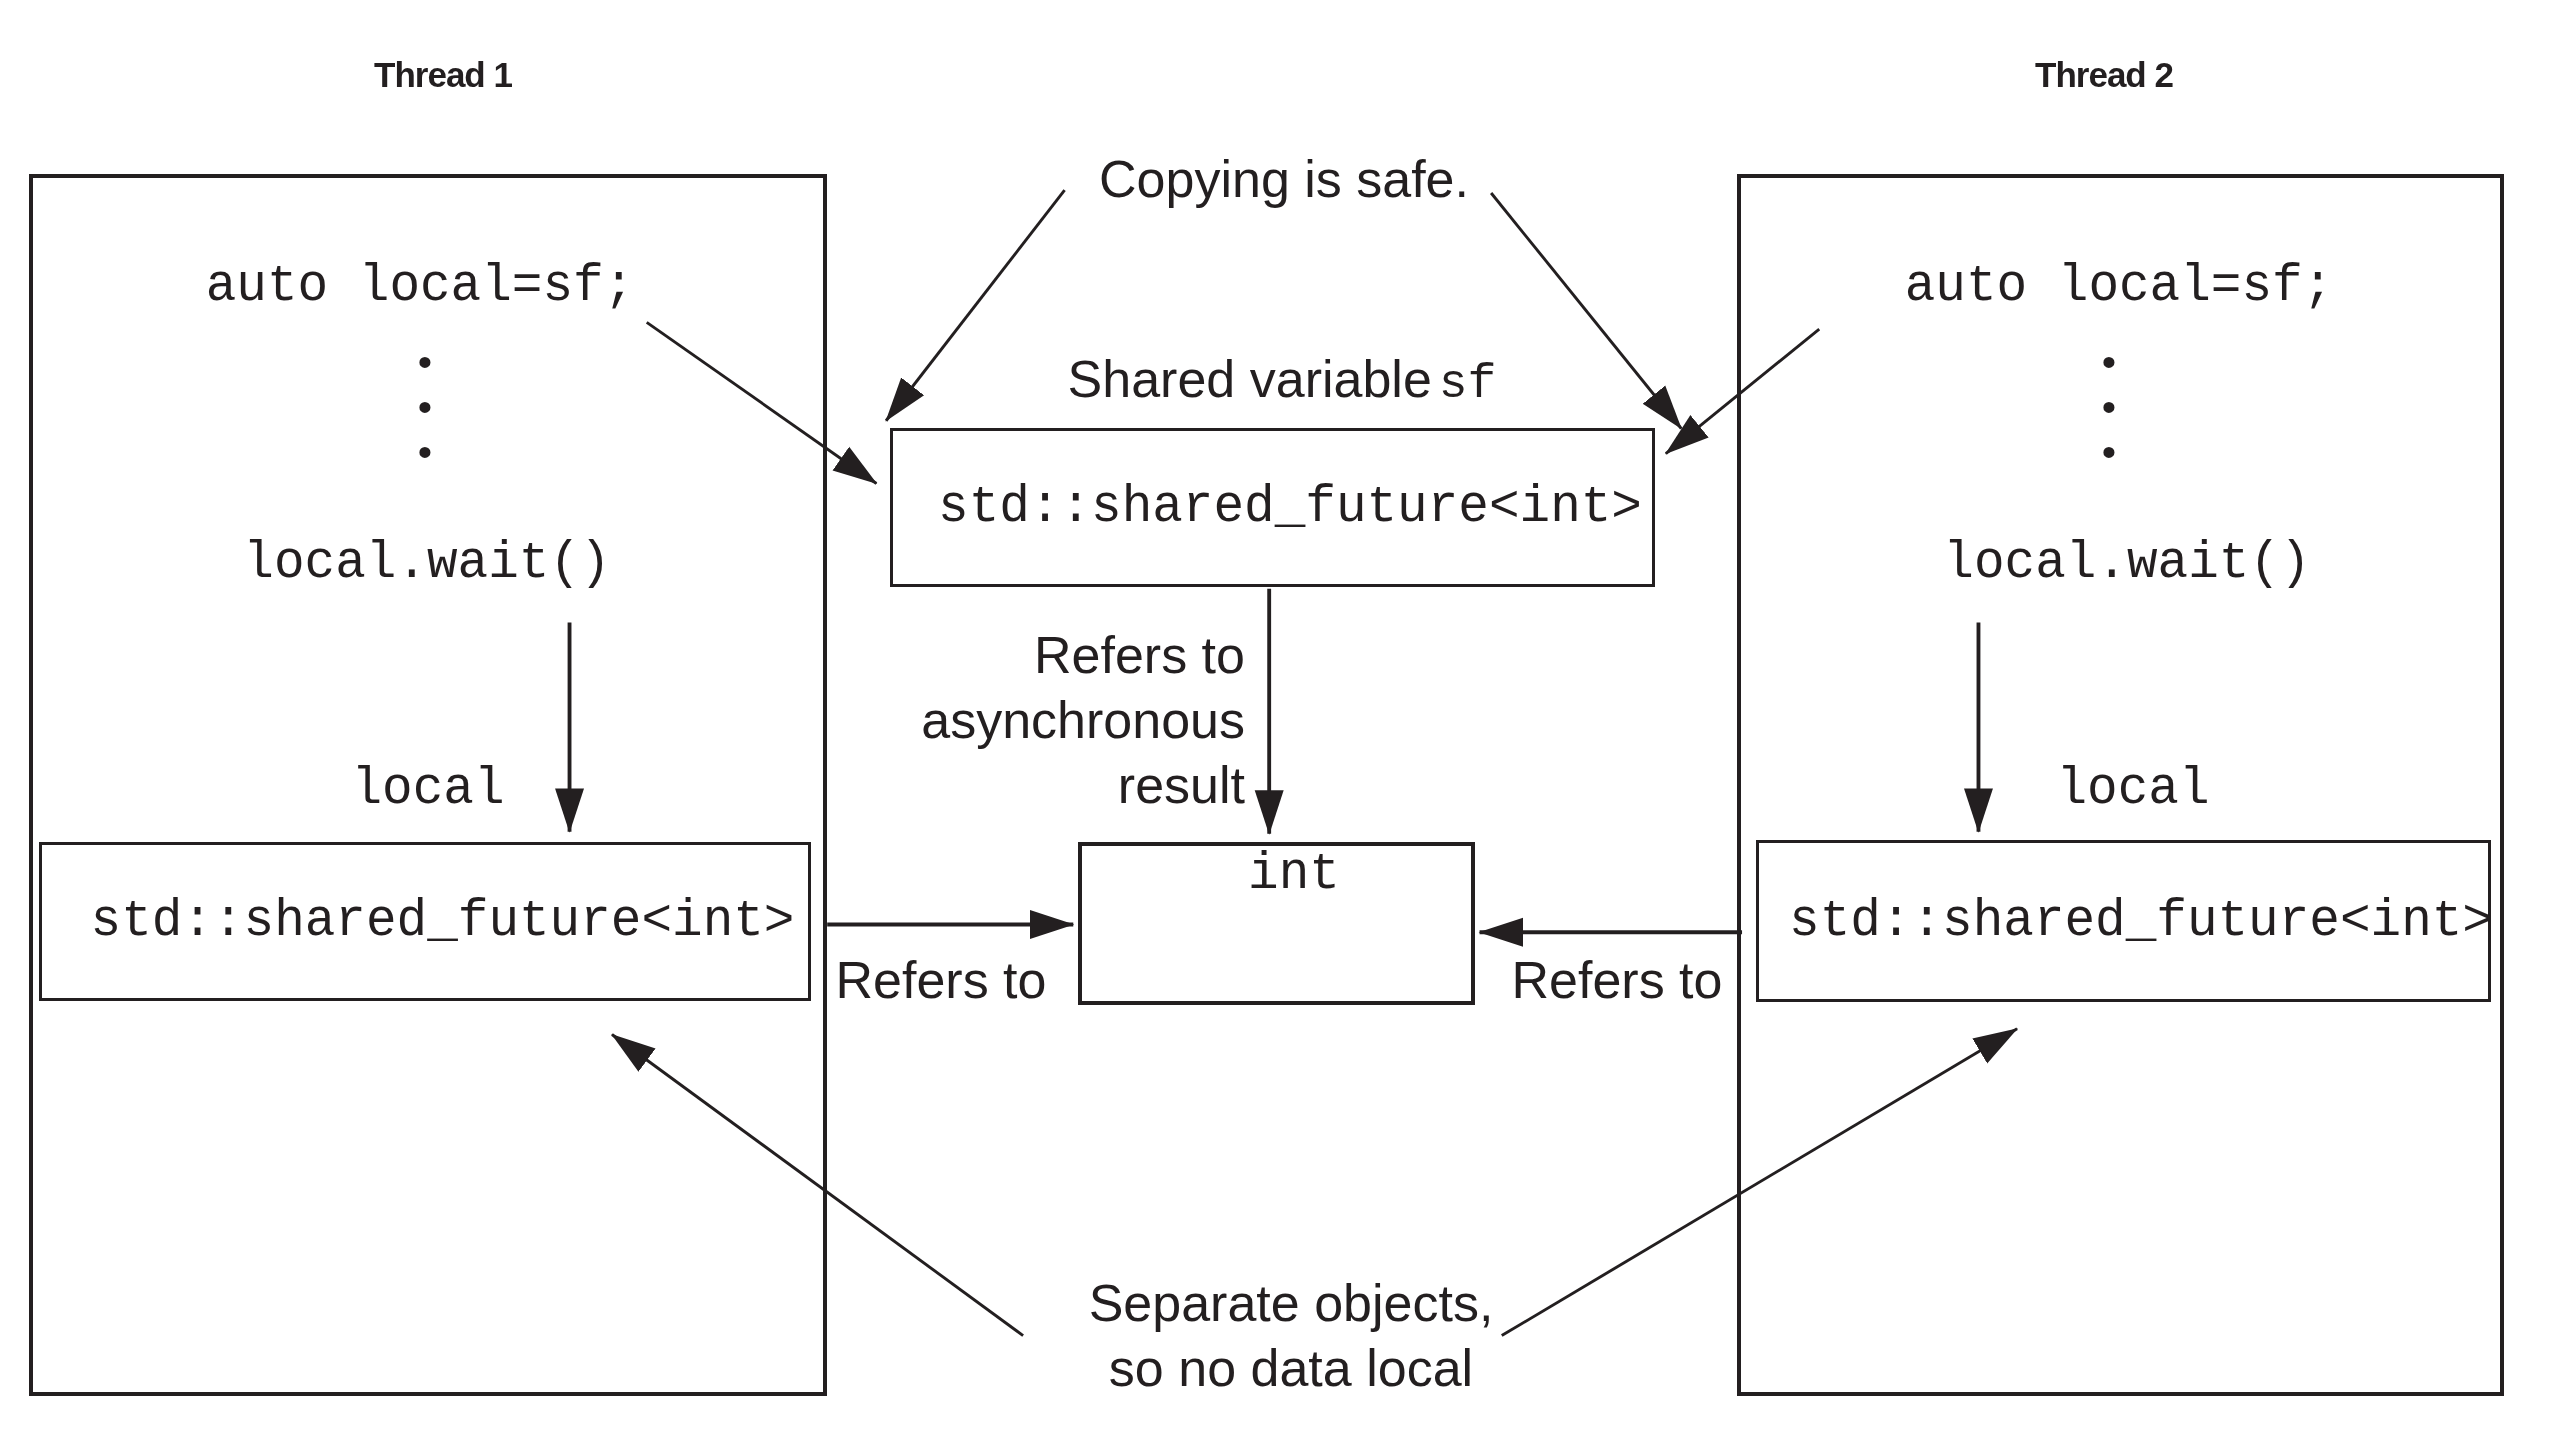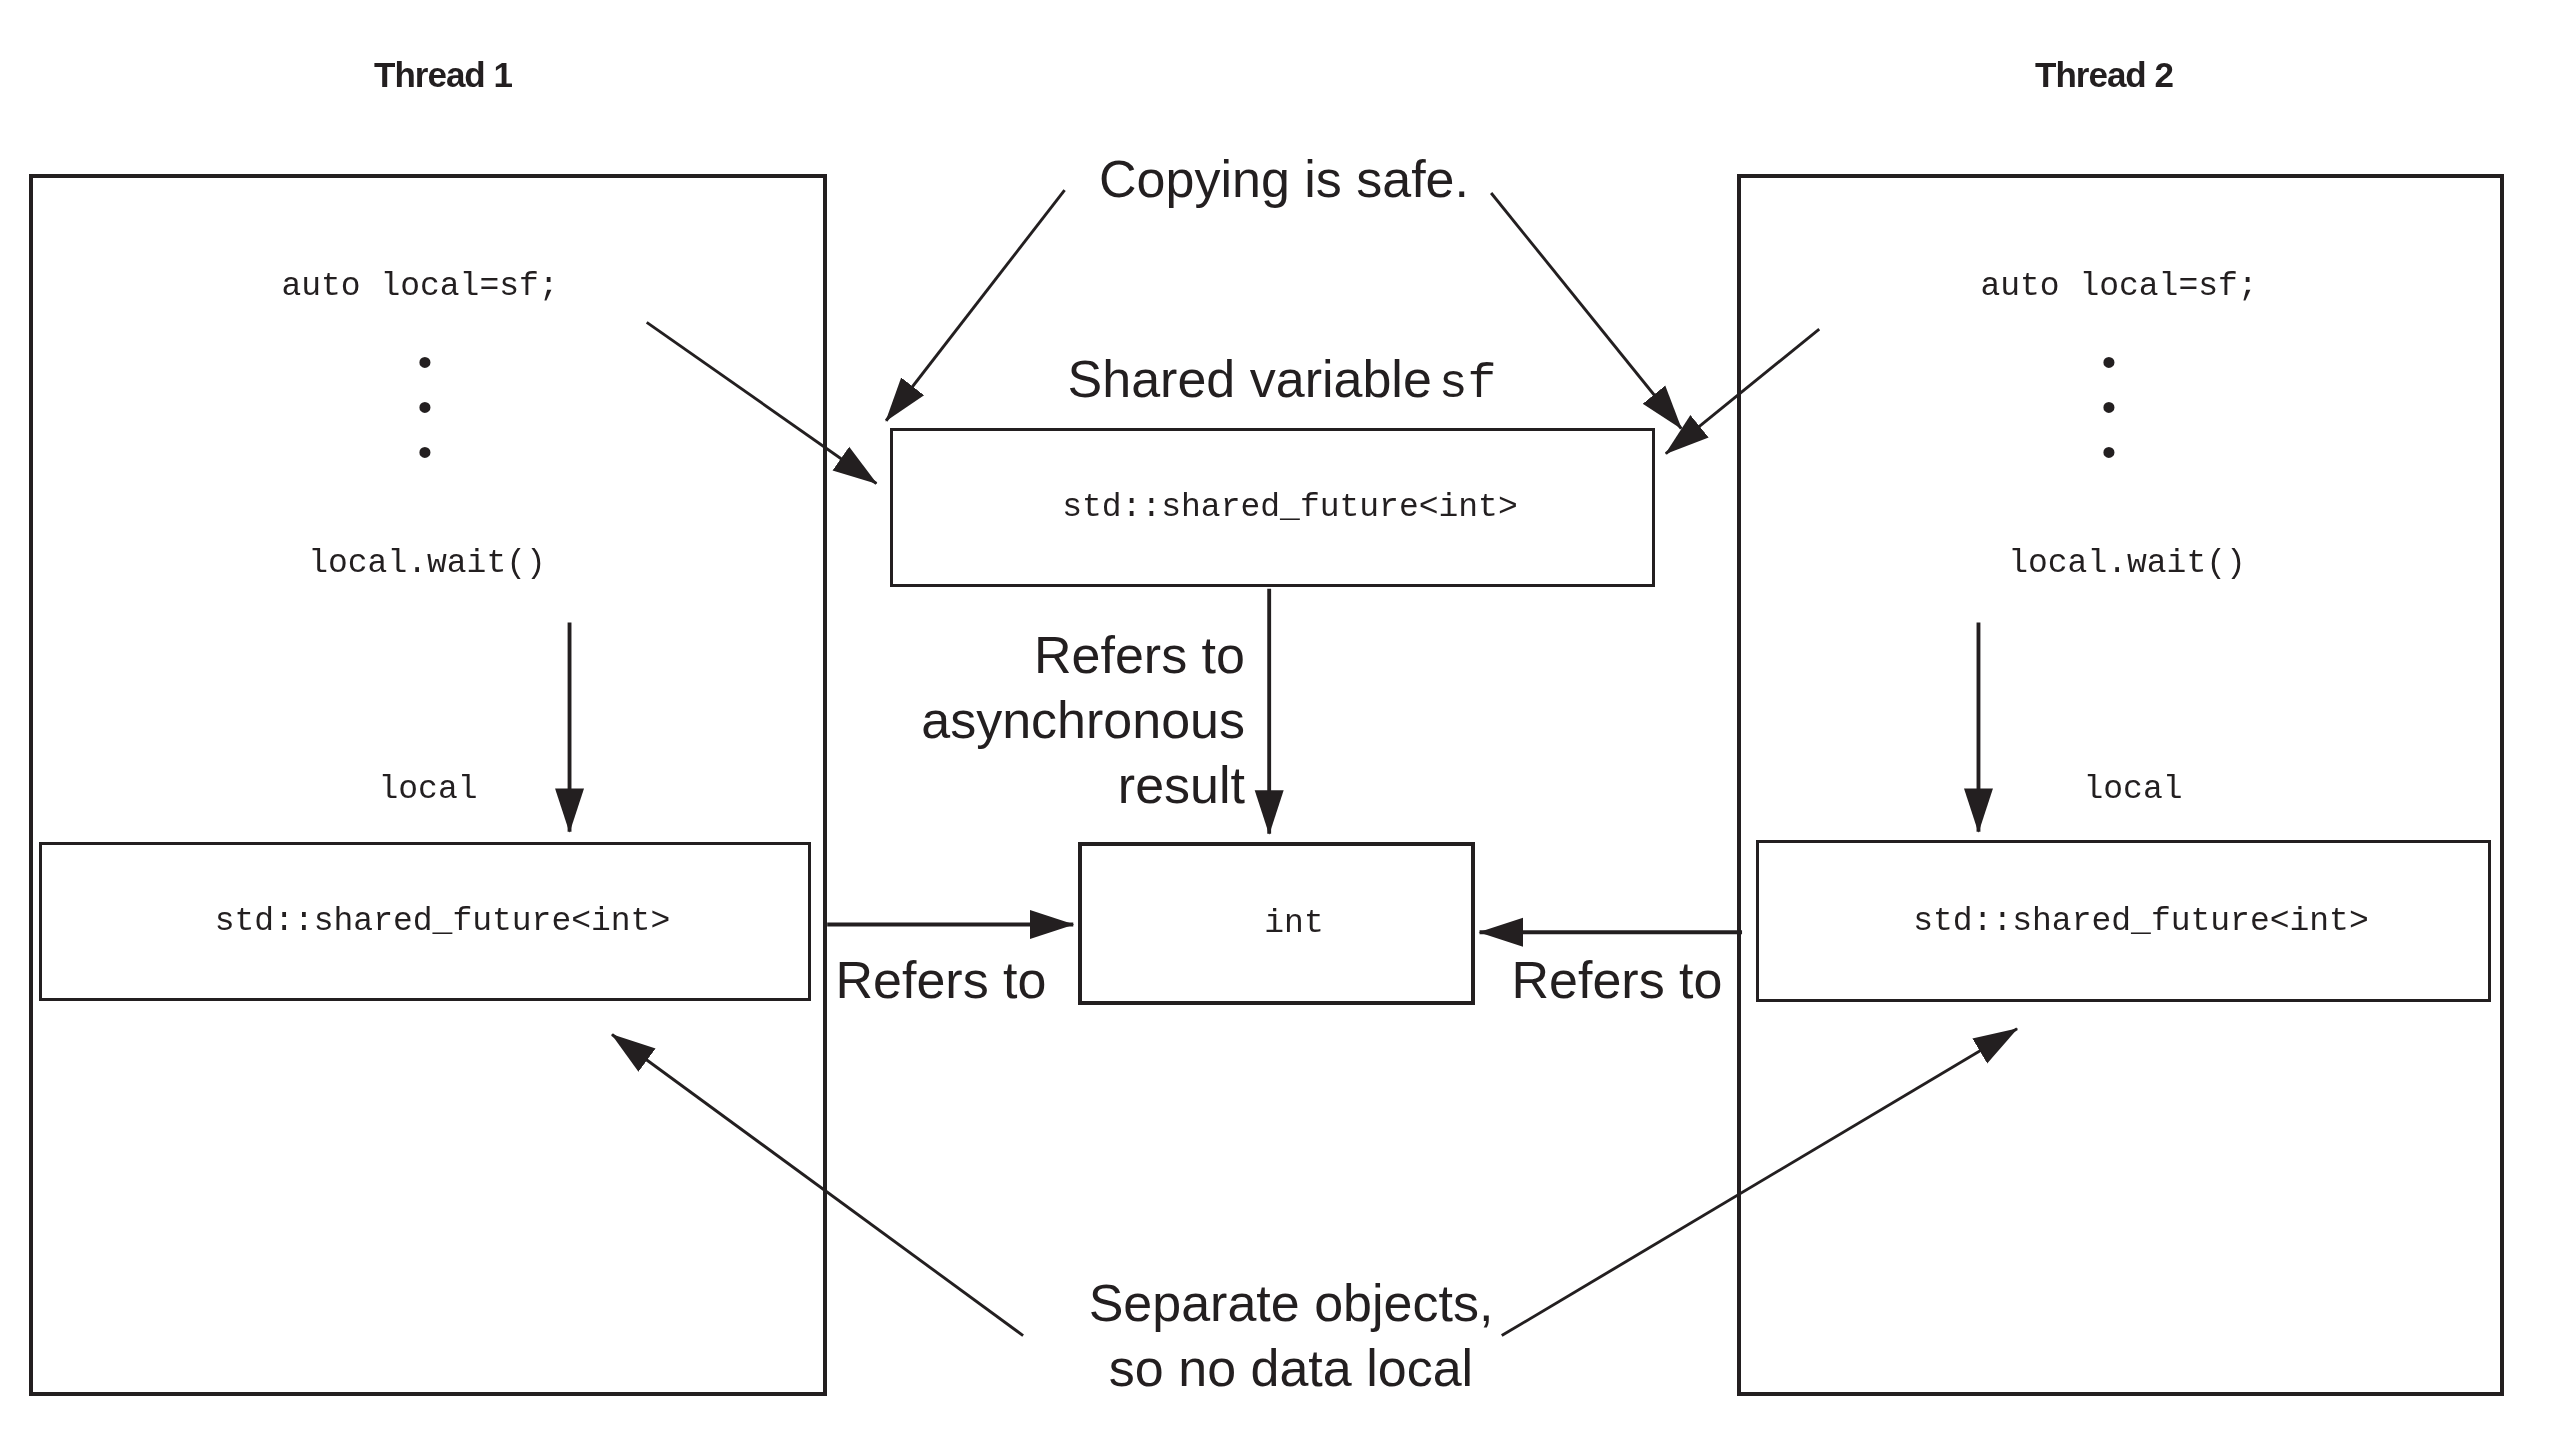--- a/index.html
+++ b/index.html
@@ -14,25 +14,25 @@
   }
   
   .box { position: absolute; box-sizing: border-box; border: 4.8px solid #231f20; background: #ffffff; padding-left: 35px; }
   .innerbox { border-width: 3.9px; display: flex; align-items: center; justify-content: center; }
   .thread-box-1 { left: 29px;   top: 174px; width: 798px; height: 1222px; }
   .thread-box-2 { left: 1737px; top: 174px; width: 767px; height: 1222px; }
   .future-box-1 { left: 39px;   top: 842px; width: 772px; height: 159px; }
   .future-box-2 { left: 1756px; top: 840px; width: 735px; height: 162px; }
   .shared-box   { left: 890px;  top: 428px; width: 765px; height: 159px; }
   .int-box      { left: 1078px; top: 842px; width: 397px; height: 163px; border-width: 4.8px;
-                  display: flex; align-items: center; justify-content: center; }
+                  display: flex; justify-content: center; }
   
   .txt { position: absolute; white-space: nowrap; }
   .ctr { transform: translate(-50%, -50%); }
-  .mono { font-family: "Liberation Mono", "DejaVu Sans Mono", monospace; font-size: 33px; }
+  .mono { font-family: "Liberation Mono", "DejaVu Sans Mono", monospace; font-size: 51px; }
   .sans { font-size: 52px; }
   .title { font-size: 35px; font-weight: bold; letter-spacing: -1px; }
   .t1-title { left: 443px;  top: 75px; }
   .t2-title { left: 2104px; top: 75px; }
   .t1-code  { left: 420px;  top: 286px; }
   .t2-code  { left: 2119px; top: 286px; }
   .t1-wait  { left: 427px;  top: 563px; }
   .t2-wait  { left: 2127px; top: 563px; }
   .t1-local { left: 428px;  top: 789px; }
   .t2-local { left: 2133px; top: 789px; }

